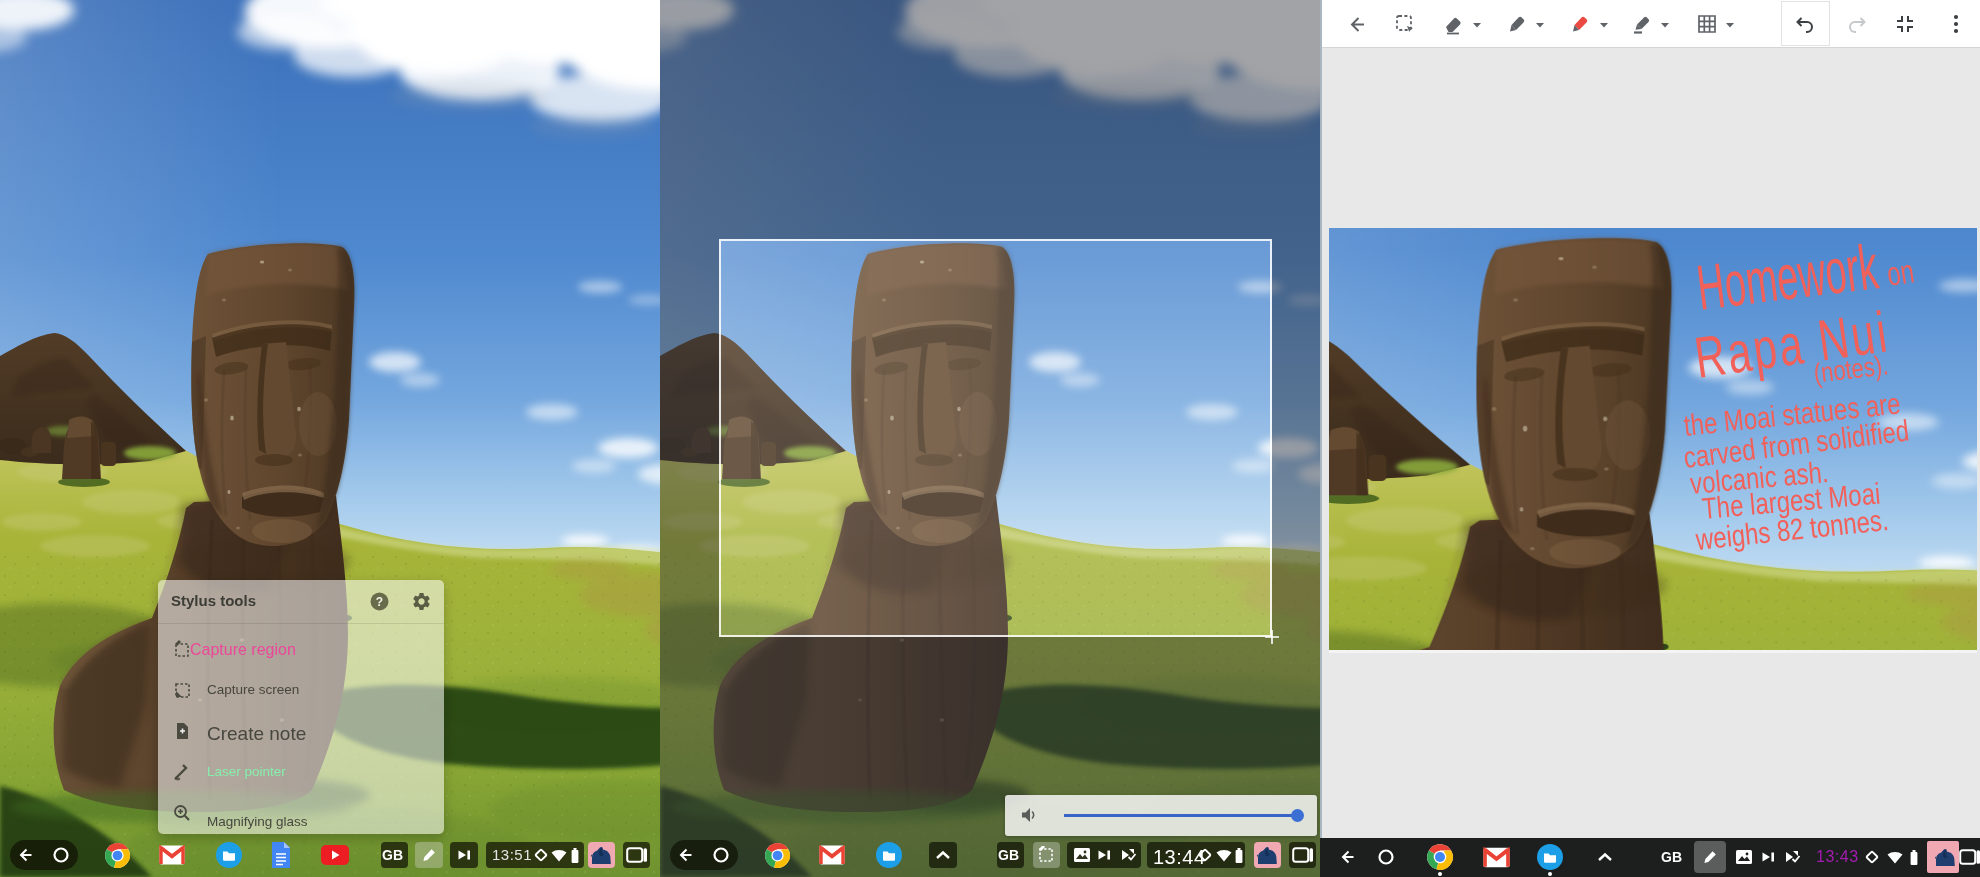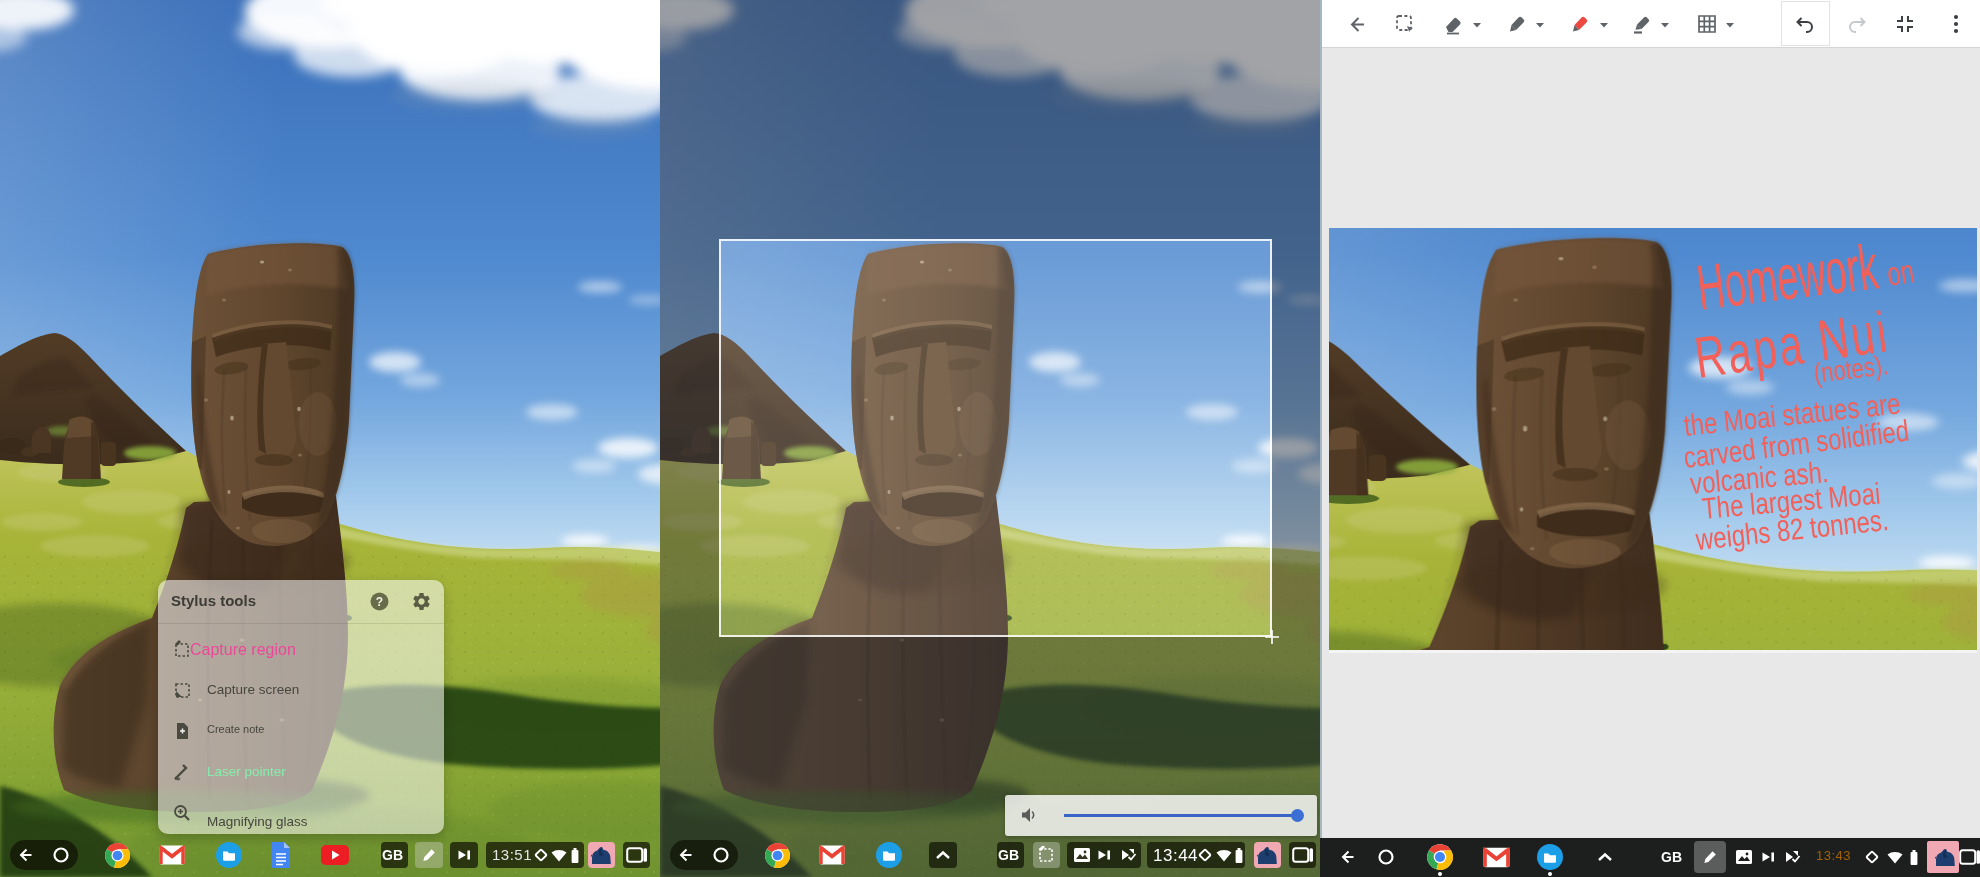--- a/index.html
+++ b/index.html
@@ -190,21 +190,21 @@
  </g>
 <ellipse cx="180" cy="807" rx="170" ry="16" fill="#3f6a22" opacity="0.5" filter="url(#b4)"></ellipse>
 </g>
 </defs>
 </svg>
 
 <div class="panel" style="left:0">
 <svg class="a" style="left:0;top:0" width="660" height="877" viewBox="0 0 660 877" preserveAspectRatio="none">
       <use href="#scene"></use>
     </svg>
-<div class="a" style="left:158px;top:580px;width:286px;height:254px;background:rgba(252,252,249,0.56);border-radius:10px;box-shadow:0 4px 12px rgba(0,0,0,0.22)">
+<div class="a" style="left:158px;top:580px;width:286px;height:254px;background:rgba(252,252,249,0.56);border-radius:5px;box-shadow:0 4px 12px rgba(0,0,0,0.22)">
  <div class="a" style="left:13px;top:12px;font-size:15px;font-weight:bold;color:#3c3c36">Stylus tools</div>
  <svg class="a" style="left:212px;top:12px" width="19" height="19" viewBox="0 0 19 19">
         <circle cx="9.5" cy="9.5" r="9" fill="rgba(40,40,20,0.62)"></circle>
         <text x="9.5" y="13.5" font-size="12" font-weight="bold" fill="#f2f2e8" text-anchor="middle" font-family="Liberation Sans">?</text>
       </svg>
  <svg class="a" style="left:253px;top:11px" width="21" height="21" viewBox="0 0 24 24">
         <path fill="rgba(50,50,35,0.75)" d="M19.14 12.94c.04-.3.06-.61.06-.94 0-.32-.02-.64-.07-.94l2.03-1.58c.18-.14.23-.41.12-.61l-1.92-3.32c-.12-.22-.37-.29-.59-.22l-2.39.96c-.5-.38-1.03-.7-1.62-.94l-.36-2.54c-.04-.24-.24-.41-.48-.41h-3.84c-.24 0-.43.17-.47.41l-.36 2.54c-.59.24-1.13.57-1.62.94l-2.39-.96c-.22-.08-.47 0-.59.22L2.74 8.87c-.12.21-.08.47.12.61l2.03 1.58c-.05.3-.09.63-.09.94s.02.64.07.94l-2.03 1.58c-.18.14-.23.41-.12.61l1.92 3.32c.12.22.37.29.59.22l2.39-.96c.5.38 1.03.7 1.62.94l.36 2.54c.05.24.24.41.48.41h3.84c.24 0 .44-.17.47-.41l.36-2.54c.59-.24 1.13-.56 1.62-.94l2.39.96c.22.08.47 0 .59-.22l1.92-3.32c.12-.22.07-.47-.12-.61l-2.01-1.58zM12 15.6c-1.98 0-3.6-1.62-3.6-3.6s1.62-3.6 3.6-3.6 3.6 1.62 3.6 3.6-1.62 3.6-3.6 3.6z"></path>
       </svg>
  <div class="a" style="left:0;top:43px;width:286px;height:1px;background:rgba(60,60,40,0.14)"></div>
  <svg class="a" style="left:14px;top:59px" width="20" height="20" viewBox="0 0 20 20">
@@ -214,21 +214,21 @@
  <div class="a" style="left:32px;top:61px;font-size:16px;color:#ec4899">Capture region</div>
  <svg class="a" style="left:14px;top:100px" width="20" height="20" viewBox="0 0 20 20">
         <rect x="4" y="4" width="13" height="13" fill="none" stroke="#4a4a40" stroke-width="1.6" stroke-dasharray="2.5,2"></rect>
         <path d="M4 11 L4 17 L10 17 Z" fill="#4a4a40"></path>
       </svg>
  <div class="a" style="left:49px;top:102px;font-size:13.5px;color:#47473f">Capture screen</div>
  <svg class="a" style="left:14px;top:141px" width="20" height="20" viewBox="0 0 20 20">
         <path d="M5 2 h7 l4 4 v12 h-11 Z" fill="#4a4a40"></path>
         <path d="M8 10 h5 M10.5 7.5 v5" stroke="#eee" stroke-width="1.6"></path>
       </svg>
- <div class="a" style="left:49px;top:143px;font-size:11px;color:#47473f">Create note</div>
+ <div class="a" style="left:49px;top:143px;font-size:19px;color:#47473f">Create note</div>
  <svg class="a" style="left:14px;top:182px" width="20" height="20" viewBox="0 0 20 20">
         <path d="M11 3 L14 6 L7 13 L4 16 L3 17" stroke="#4a4a40" stroke-width="2.4" fill="none"></path>
         <path d="M4 14 l2 2 -3 2 Z" fill="#4a4a40"></path>
         <ellipse cx="6" cy="17" rx="2.4" ry="1.4" fill="#4a4a40" opacity="0.8"></ellipse>
       </svg>
  <div class="a" style="left:49px;top:184px;font-size:13.5px;color:#86efac">Laser pointer</div>
  <svg class="a" style="left:14px;top:223px" width="20" height="20" viewBox="0 0 20 20">
         <circle cx="8.5" cy="8.5" r="5.5" fill="none" stroke="#4a4a40" stroke-width="1.8"></circle>
         <path d="M12.8 12.8 L17 17" stroke="#4a4a40" stroke-width="2.2"></path>
         <path d="M6 8.5 h5 M8.5 6 v5" stroke="#4a4a40" stroke-width="1.5"></path>
@@ -367,21 +367,21 @@
 <svg class="a" style="left:435px;top:847px" width="18" height="16" viewBox="0 0 18 16">
       <path d="M3.5 3.5 L11 8 L3.5 12.5 Z" fill="#ffffff"></path>
       <rect x="12.4" y="3.5" width="2.6" height="9" fill="#ffffff"></rect>
     </svg>
 <svg class="a" style="left:459px;top:847px" width="18" height="16" viewBox="0 0 18 16">
       <path d="M3 3 L10 8 L3 13 Z" fill="#ffffff"></path>
       <path d="M10 2 l5 0 0 5 Z" fill="#ffffff"></path>
       <path d="M9.5 10 l2.5 2.5 L16.5 7" stroke="#ffffff" stroke-width="1.8" fill="none"></path>
     </svg>
 <div class="a" style="left:487px;top:842px;width:98px;height:26px;background:rgba(16,18,6,0.72);border-radius:4px"></div>
-<div class="a" style="left:493px;top:846px;font-size:17px;color:#fff;letter-spacing:0.5px">13:44</div>
+<div class="a" style="left:493px;top:846px;font-size:20px;color:#fff;letter-spacing:0.5px">13:44</div>
 <svg class="a" style="left:535px;top:845px" width="20" height="20" viewBox="0 0 20 20">
       <rect x="6" y="6" width="8" height="8" rx="1" fill="none" stroke="#ffffff" stroke-width="1.9" transform="rotate(45 10 10)"></rect>
     </svg>
 <svg class="a" style="left:554px;top:847px" width="20" height="16" viewBox="0 0 20 16">
       <path d="M10 14.5 L2.5 5.5 A13 13 0 0 1 17.5 5.5 Z" fill="#ffffff"></path>
     </svg>
 <svg class="a" style="left:573px;top:846px" width="12" height="18" viewBox="0 0 12 18">
       <rect x="4.5" y="2" width="3" height="2.2" fill="#ffffff"></rect>
       <rect x="2.6" y="4" width="6.8" height="13" rx="1.1" fill="#ffffff"></rect>
     </svg>
@@ -518,21 +518,21 @@
     </svg>
 <svg class="a" style="left:439px;top:849px" width="18" height="16" viewBox="0 0 18 16">
       <path d="M3.5 3.5 L11 8 L3.5 12.5 Z" fill="#ffffff"></path>
       <rect x="12.4" y="3.5" width="2.6" height="9" fill="#ffffff"></rect>
     </svg>
 <svg class="a" style="left:463px;top:849px" width="18" height="16" viewBox="0 0 18 16">
       <path d="M3 3 L10 8 L3 13 Z" fill="#ffffff"></path>
       <path d="M10 2 l5 0 0 5 Z" fill="#ffffff"></path>
       <path d="M9.5 10 l2.5 2.5 L16.5 7" stroke="#ffffff" stroke-width="1.8" fill="none"></path>
     </svg>
-<div class="a" style="left:496px;top:848px;font-size:13px;color:#a16207;letter-spacing:0.5px">13:43</div>
+<div class="a" style="left:496px;top:848px;font-size:16px;color:#a21caf;letter-spacing:0.5px">13:43</div>
 <svg class="a" style="left:542px;top:847px" width="20" height="20" viewBox="0 0 20 20">
       <rect x="6" y="6" width="8" height="8" rx="1" fill="none" stroke="#ffffff" stroke-width="1.9" transform="rotate(45 10 10)"></rect>
     </svg>
 <svg class="a" style="left:565px;top:849px" width="20" height="16" viewBox="0 0 20 16">
       <path d="M10 14.5 L2.5 5.5 A13 13 0 0 1 17.5 5.5 Z" fill="#ffffff"></path>
     </svg>
 <svg class="a" style="left:588px;top:848px" width="12" height="18" viewBox="0 0 12 18">
       <rect x="4.5" y="2" width="3" height="2.2" fill="#ffffff"></rect>
       <rect x="2.6" y="4" width="6.8" height="13" rx="1.1" fill="#ffffff"></rect>
     </svg>

